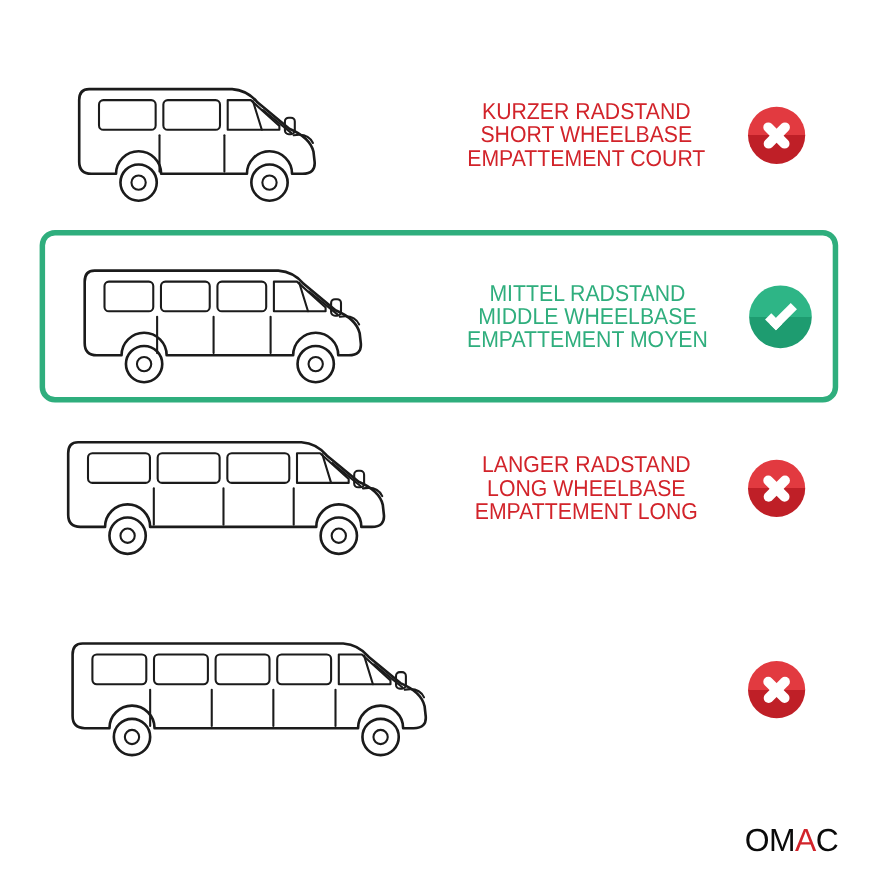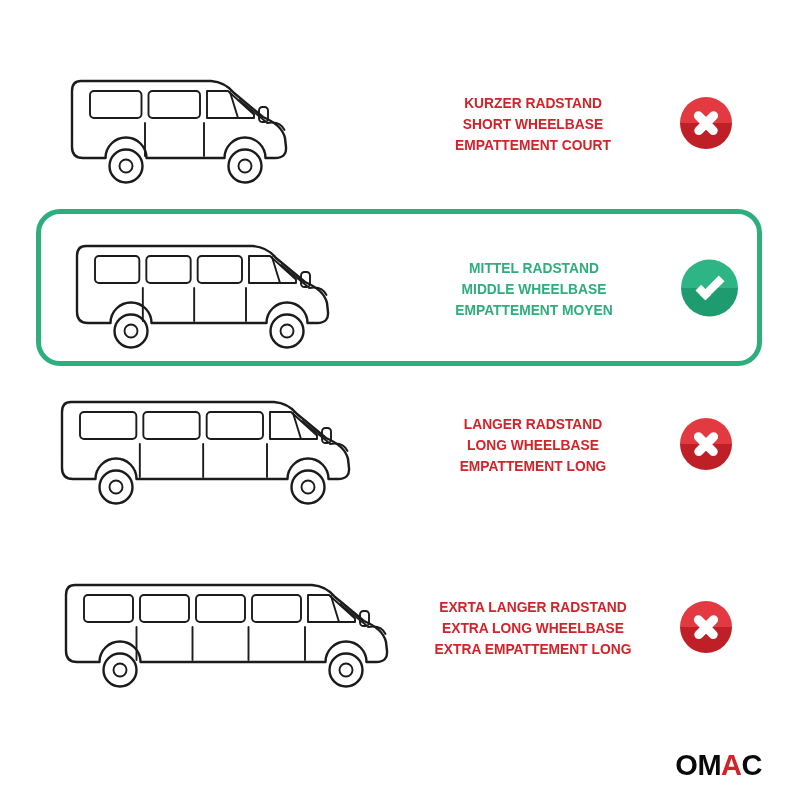--- a/index.html
+++ b/index.html
@@ -11,30 +11,30 @@
   *{margin:0;padding:0;box-sizing:border-box}
   html,body{width:800px;height:800px}
   body{
     position:relative;background:#ffffff;overflow:hidden;
     font-family:"Liberation Sans",sans-serif;
   }
   .row{position:absolute;left:40px;width:722px;height:150px}
   .row.selected-frame{
     left:36px;width:726px;
     border:5px solid var(--green);
-    border-radius:24px;
+    border-radius:14px;
   }
   .van{position:absolute;top:50%;transform:translateY(-50%)}
   .van svg{display:block}
   .van .body{stroke-width:2.4}
   .van .thin{stroke-width:1.9}
   .caption{
     position:absolute;left:366px;width:254px;top:50%;
     transform:translateY(-50%);
-    text-align:center;font-weight:700;font-size:15px;line-height:21px;
+    text-align:center;font-weight:400;font-size:21px;line-height:21px;
     color:var(--red);white-space:nowrap;
   }
   .caption>div{transform:scaleX(.92)}
   .caption.selected{color:var(--green)}
   .badge{
     position:absolute;left:640px;top:50%;transform:translateY(-50%);
     width:52px;height:52px;border-radius:50%;
   }
   .badge.rejected{background:linear-gradient(180deg,var(--ricon1) 0 50%,var(--ricon2) 50% 100%)}
   .badge.selected{
@@ -47,21 +47,21 @@
   }
   .xbar.a{transform:translate(-50%,-50%) rotate(45deg)}
   .xbar.b{transform:translate(-50%,-50%) rotate(-45deg)}
   .check{
     position:absolute;left:50%;top:50%;width:27px;height:14px;
     border-left:8px solid #fff;border-bottom:8px solid #fff;
     transform:translate(-50%,-62%) rotate(-45deg);
   }
   .brand{
     position:absolute;right:38px;bottom:18px;
-    font-size:29px;font-weight:700;letter-spacing:-.5px;color:#0a0a0a;
+    font-size:29px;font-weight:400;letter-spacing:-.5px;color:#0a0a0a;
   }
   .brand .accent{color:var(--red)}
 </style>
 </head>
 <body>
 
 <div class="stage">
 
   <section class="row" style="top:48px">
     <div class="van" style="left:16px">
@@ -172,25 +172,20 @@
           <path class="thin" d="M 142.5,75 L 142.5,108"></path>
           <rect class="thin" x="202" y="43" width="49" height="27" rx="4"></rect>
           <path class="thin" d="M 198.5,75 L 198.5,108"></path>
           <path class="thin" d="M 255,75 L 255,108"></path>
           <circle class="body" cx="70" cy="118" r="16.5"></circle>
           <circle class="thin" cx="70" cy="118" r="6.5"></circle>
           <circle class="body" cx="296" cy="118" r="16.5"></circle>
           <circle class="thin" cx="296" cy="118" r="6.5"></circle>
         </svg>
       </div>
-    <div class="caption">
-      <div>EXRTA LANGER RADSTAND</div>
-      <div>EXTRA LONG WHEELBASE</div>
-      <div>EXTRA EMPATTEMENT LONG</div>
-    </div>
     <div class="badge rejected">
         <span class="xbar a"></span>
         <span class="xbar b"></span>
       </div>
   </section>
 
   <div class="brand">
     <span>O</span><span>M</span><span class="accent">A</span><span>C</span>
   </div>
 

